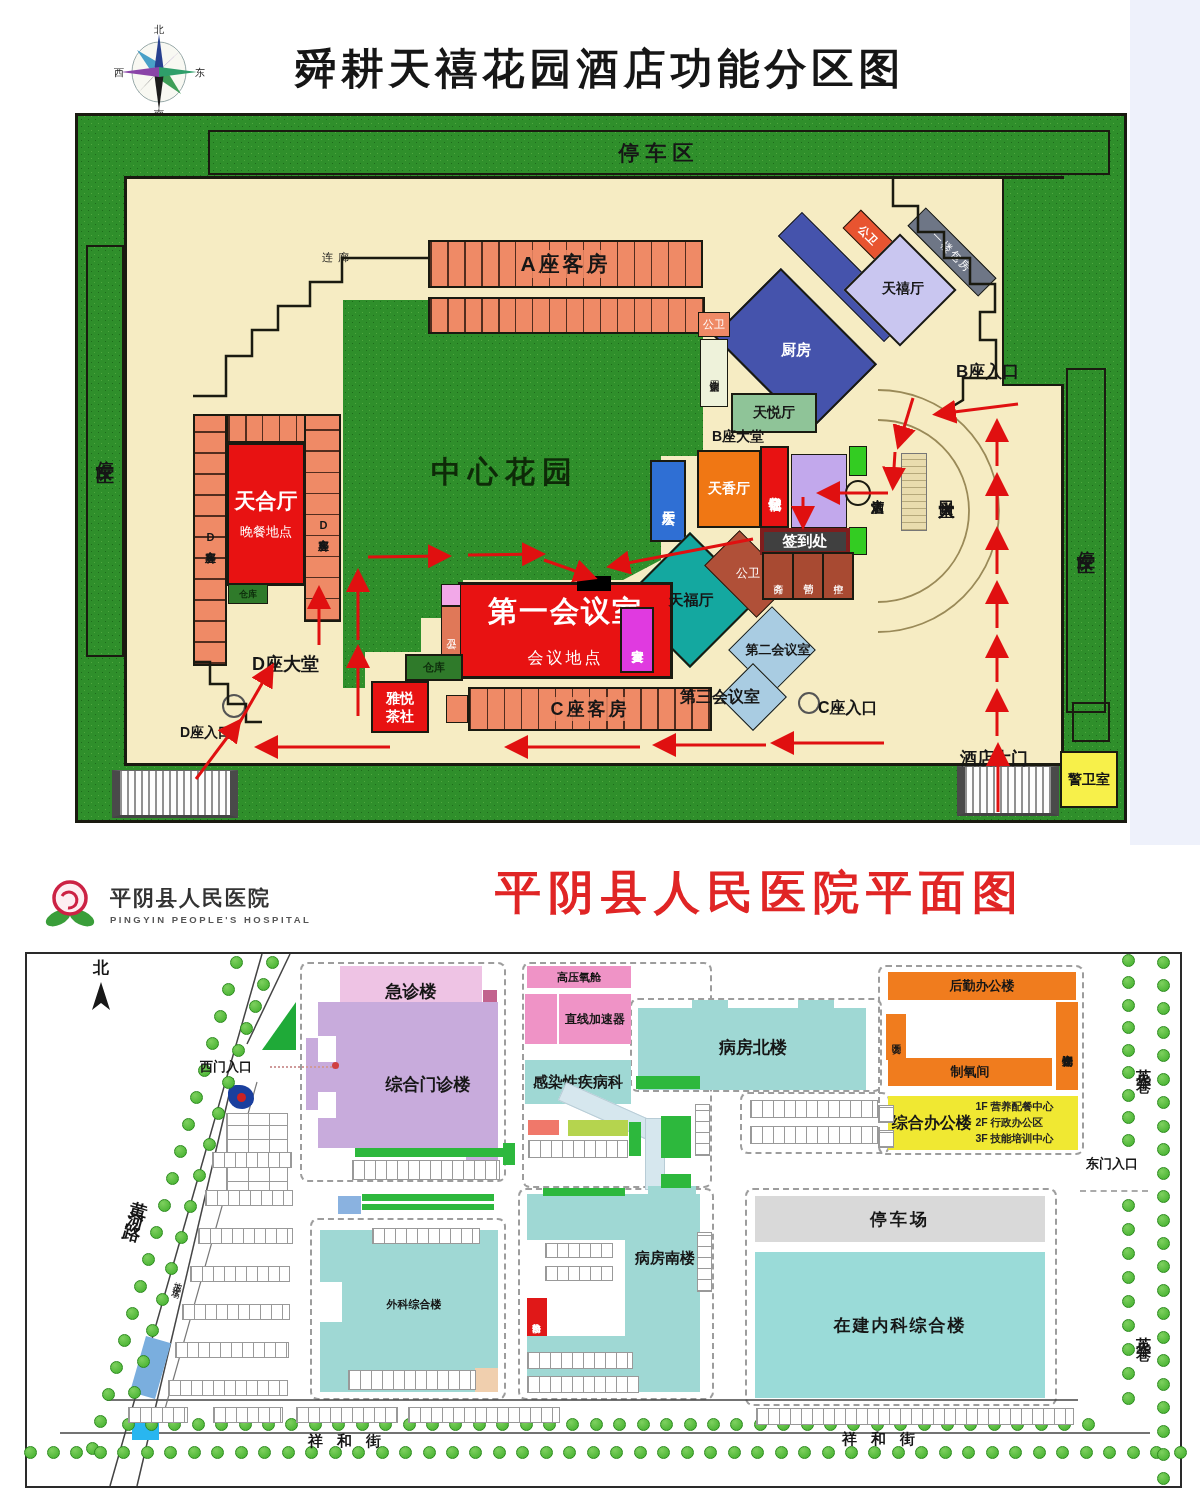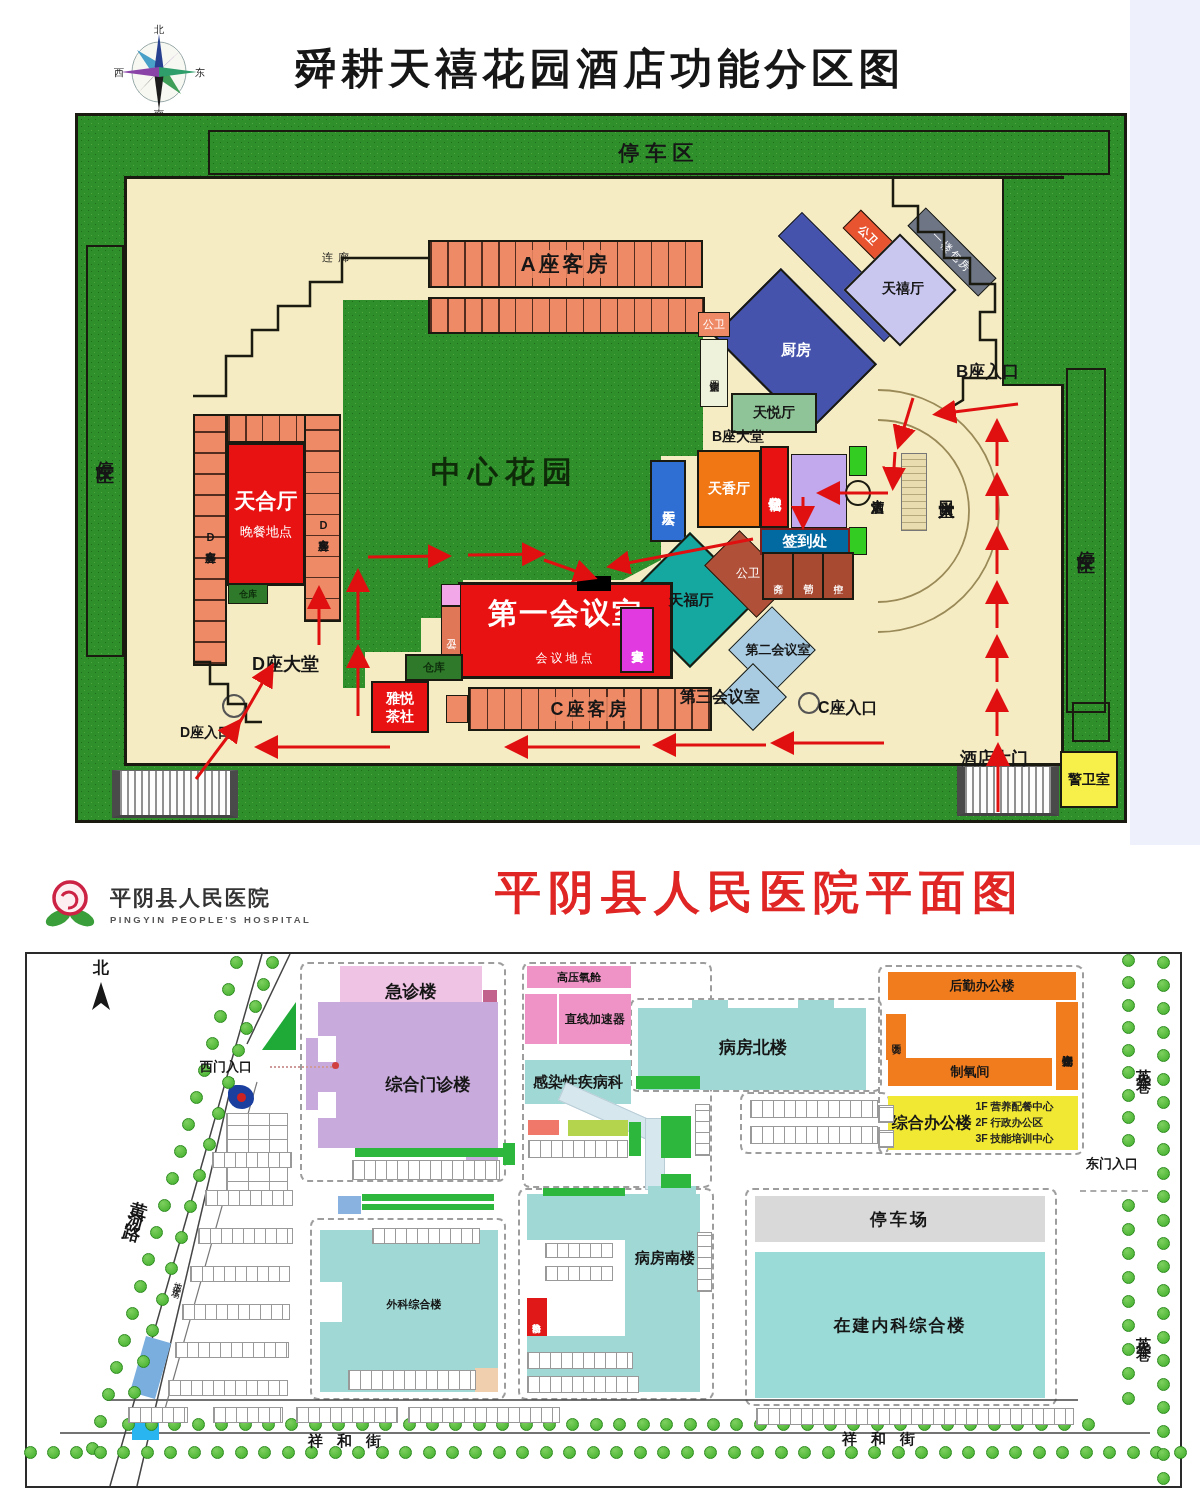--- a/index.html
+++ b/index.html
@@ -82,21 +82,21 @@
     </div>
   <div class="abs c k bold" style="left:731px;top:393px;width:86px;height:40px;background:#8fc498;border:2px solid #1a1a10;font-size:14px;z-index:3;">天悦厅</div>
   <div class="abs k bold" style="left:712px;top:428px;width:92px;height:18px;font-size:14px;z-index:4;">B座大堂</div>
   <div class="abs k bold" style="left:956px;top:360px;width:90px;height:20px;font-size:17px;z-index:4;">B座入口</div>
 
   <div class="abs c w bold" style="left:697px;top:450px;width:64px;height:78px;background:#f07714;border:2px solid #1a1a10;font-size:14px;z-index:3;">天香厅</div>
   <div class="abs c" style="left:760px;top:446px;width:29px;height:82px;background:#e81212;border:2px solid #1a1a10;z-index:3;">
       <span class="v w bold" style="font-size:13px;">住宿登记</span>
     </div>
   <div class="abs" style="left:791px;top:454px;width:56px;height:74px;background:#c2a8ec;border:1.5px solid #1a1a10;z-index:3;"></div>
-  <div class="abs c w bold" style="left:760px;top:528px;width:90px;height:27px;background:#0369a1;border:2px solid #7f1d1d;font-size:15px;z-index:4;">签到处</div>
+  <div class="abs c w bold" style="left:760px;top:528px;width:90px;height:27px;background:#404040;border:4px solid #7f1d1d;font-size:15px;z-index:4;">签到处</div>
   <div class="abs" style="left:849px;top:446px;width:18px;height:30px;background:#33cc22;border:1px solid #1a1a10;z-index:3;"></div>
   <div class="abs" style="left:849px;top:527px;width:18px;height:28px;background:#33cc22;border:1px solid #1a1a10;z-index:3;"></div>
   <div class="abs cream" style="left:845px;top:480px;width:26px;height:26px;border:2px solid #1a1a10;border-radius:50%;z-index:3;"></div>
   <div class="abs c" style="left:868px;top:446px;width:18px;height:86px;z-index:4;">
       <span class="v k bold" style="font-size:13px;">酒店大堂</span>
     </div>
   <div class="abs" style="left:901px;top:453px;width:26px;height:78px;background:#e9dcae;border:1px solid #777;background-image:repeating-linear-gradient(0deg,#b5a87a 0 1px,transparent 1px 7px);z-index:3;"></div>
   <div class="abs c" style="left:936px;top:443px;width:20px;height:92px;z-index:4;">
       <span class="v k bold" style="font-size:16px;">大堂入口</span>
     </div>
@@ -125,21 +125,21 @@
   <div class="abs c k bold" style="left:678px;top:689px;width:84px;height:16px;font-size:16px;z-index:4;">第三会议室</div>
   <div class="abs k bold" style="left:818px;top:698px;width:90px;height:20px;font-size:16px;z-index:4;">C座入口</div>
   <div class="abs" style="left:798px;top:692px;width:22px;height:22px;border:2px solid #555;border-radius:50%;z-index:3;"></div>
 
   <div class="abs salmon cellsv bd c" style="left:468px;top:687px;width:244px;height:44px;z-index:3;">
       <span class="k bold" style="font-size:18px;letter-spacing:3px;background:rgba(239,138,102,.85);padding:0 4px;">C座客房</span>
     </div>
   <div class="abs salmon" style="left:446px;top:695px;width:22px;height:28px;border:1.5px solid #1a1a10;z-index:3;"></div>
   <div class="abs col" style="left:458px;top:582px;width:215px;height:97px;background:#e81212;border:3px solid #1a1a10;z-index:3;">
     <span class="w bold" style="font-size:29px;letter-spacing:2px;">第一会议室</span>
-    <span class="w" style="font-size:12px;margin-top:16px;letter-spacing:3px;">会议地点</span>
+    <span class="w" style="font-size:16px;margin-top:16px;letter-spacing:3px;">会议地点</span>
   </div>
   <div class="abs" style="left:577px;top:576px;width:34px;height:15px;background:#000;z-index:4;"></div>
   <div class="abs c" style="left:620px;top:607px;width:34px;height:66px;background:#e03ae0;border:2px solid #1a1a10;z-index:4;">
       <span class="v w bold" style="font-size:12px;">贵宾室</span>
     </div>
   <div class="abs" style="left:441px;top:584px;width:20px;height:22px;background:#f2a8e8;border:1px solid #1a1a10;z-index:3;"></div>
   <div class="abs c" style="left:441px;top:606px;width:20px;height:50px;background:#e07858;border:1px solid #1a1a10;z-index:3;">
       <span class="v w" style="font-size:10px;">公卫</span>
     </div>
   <div class="abs c" style="left:405px;top:654px;width:58px;height:27px;background:#2f7a2a;border:2px solid #1a1a10;font-size:11px;font-weight:bold;color:#0e2e0c;z-index:3;">仓库</div>

